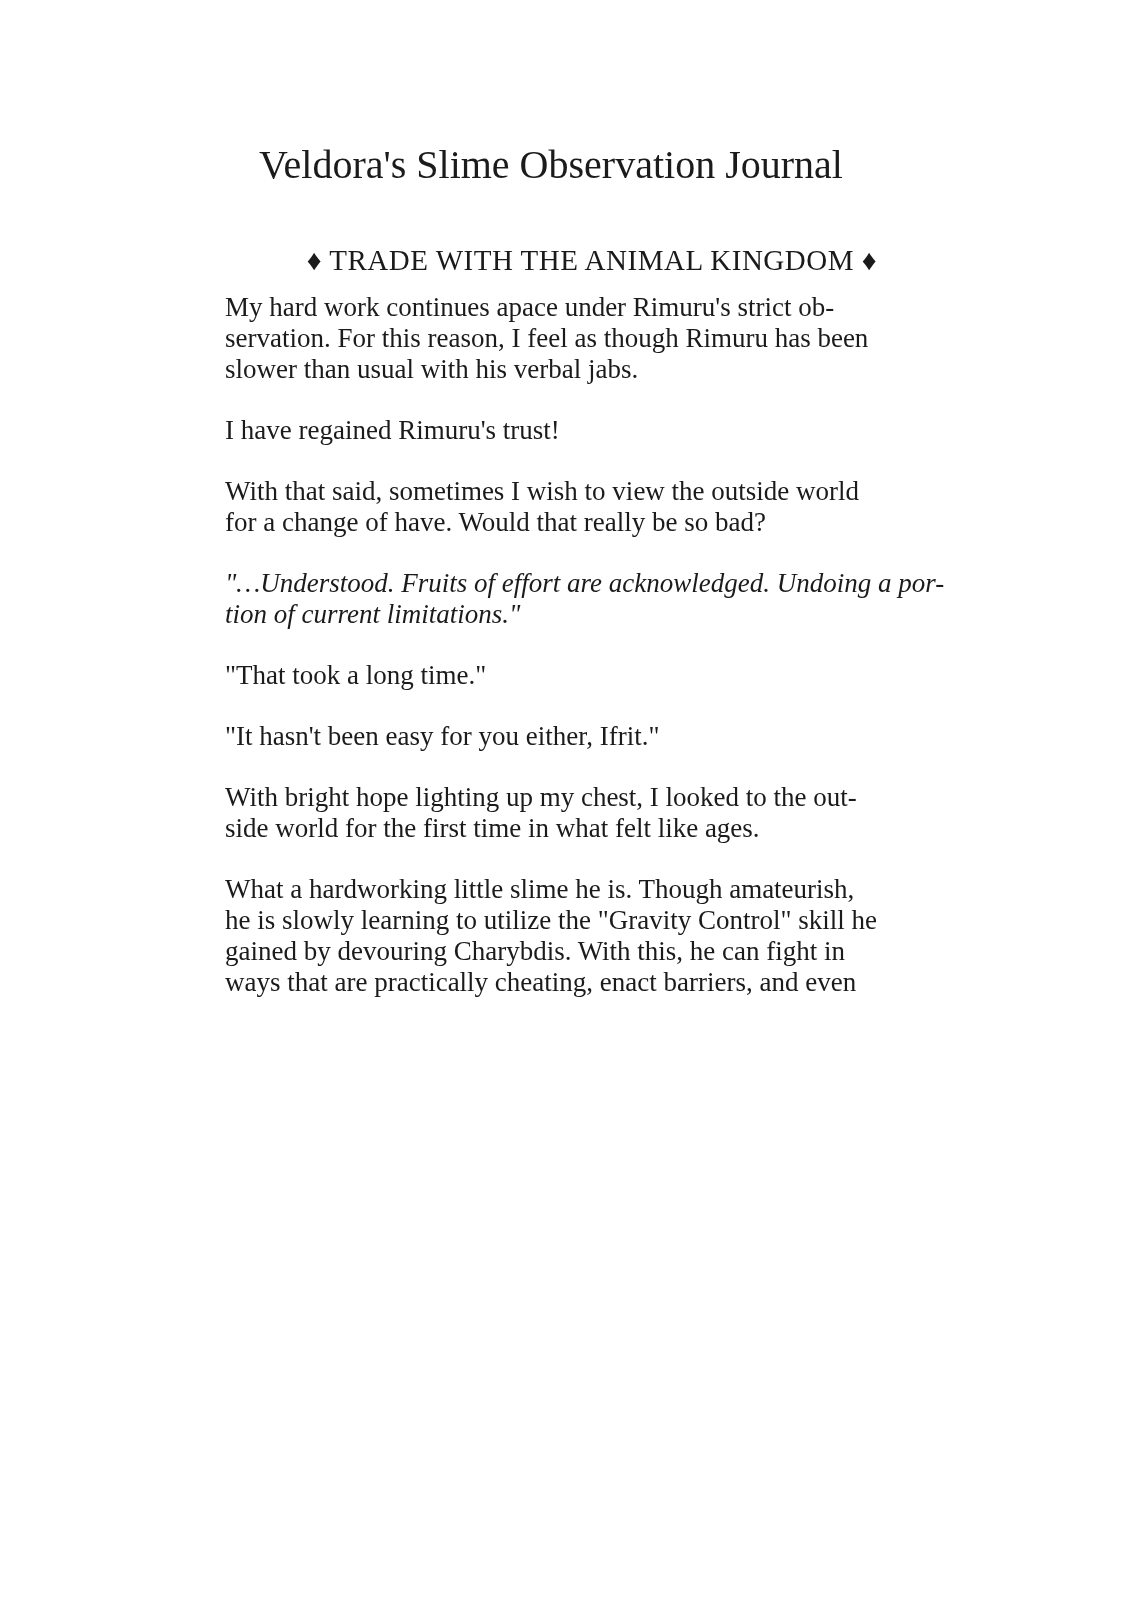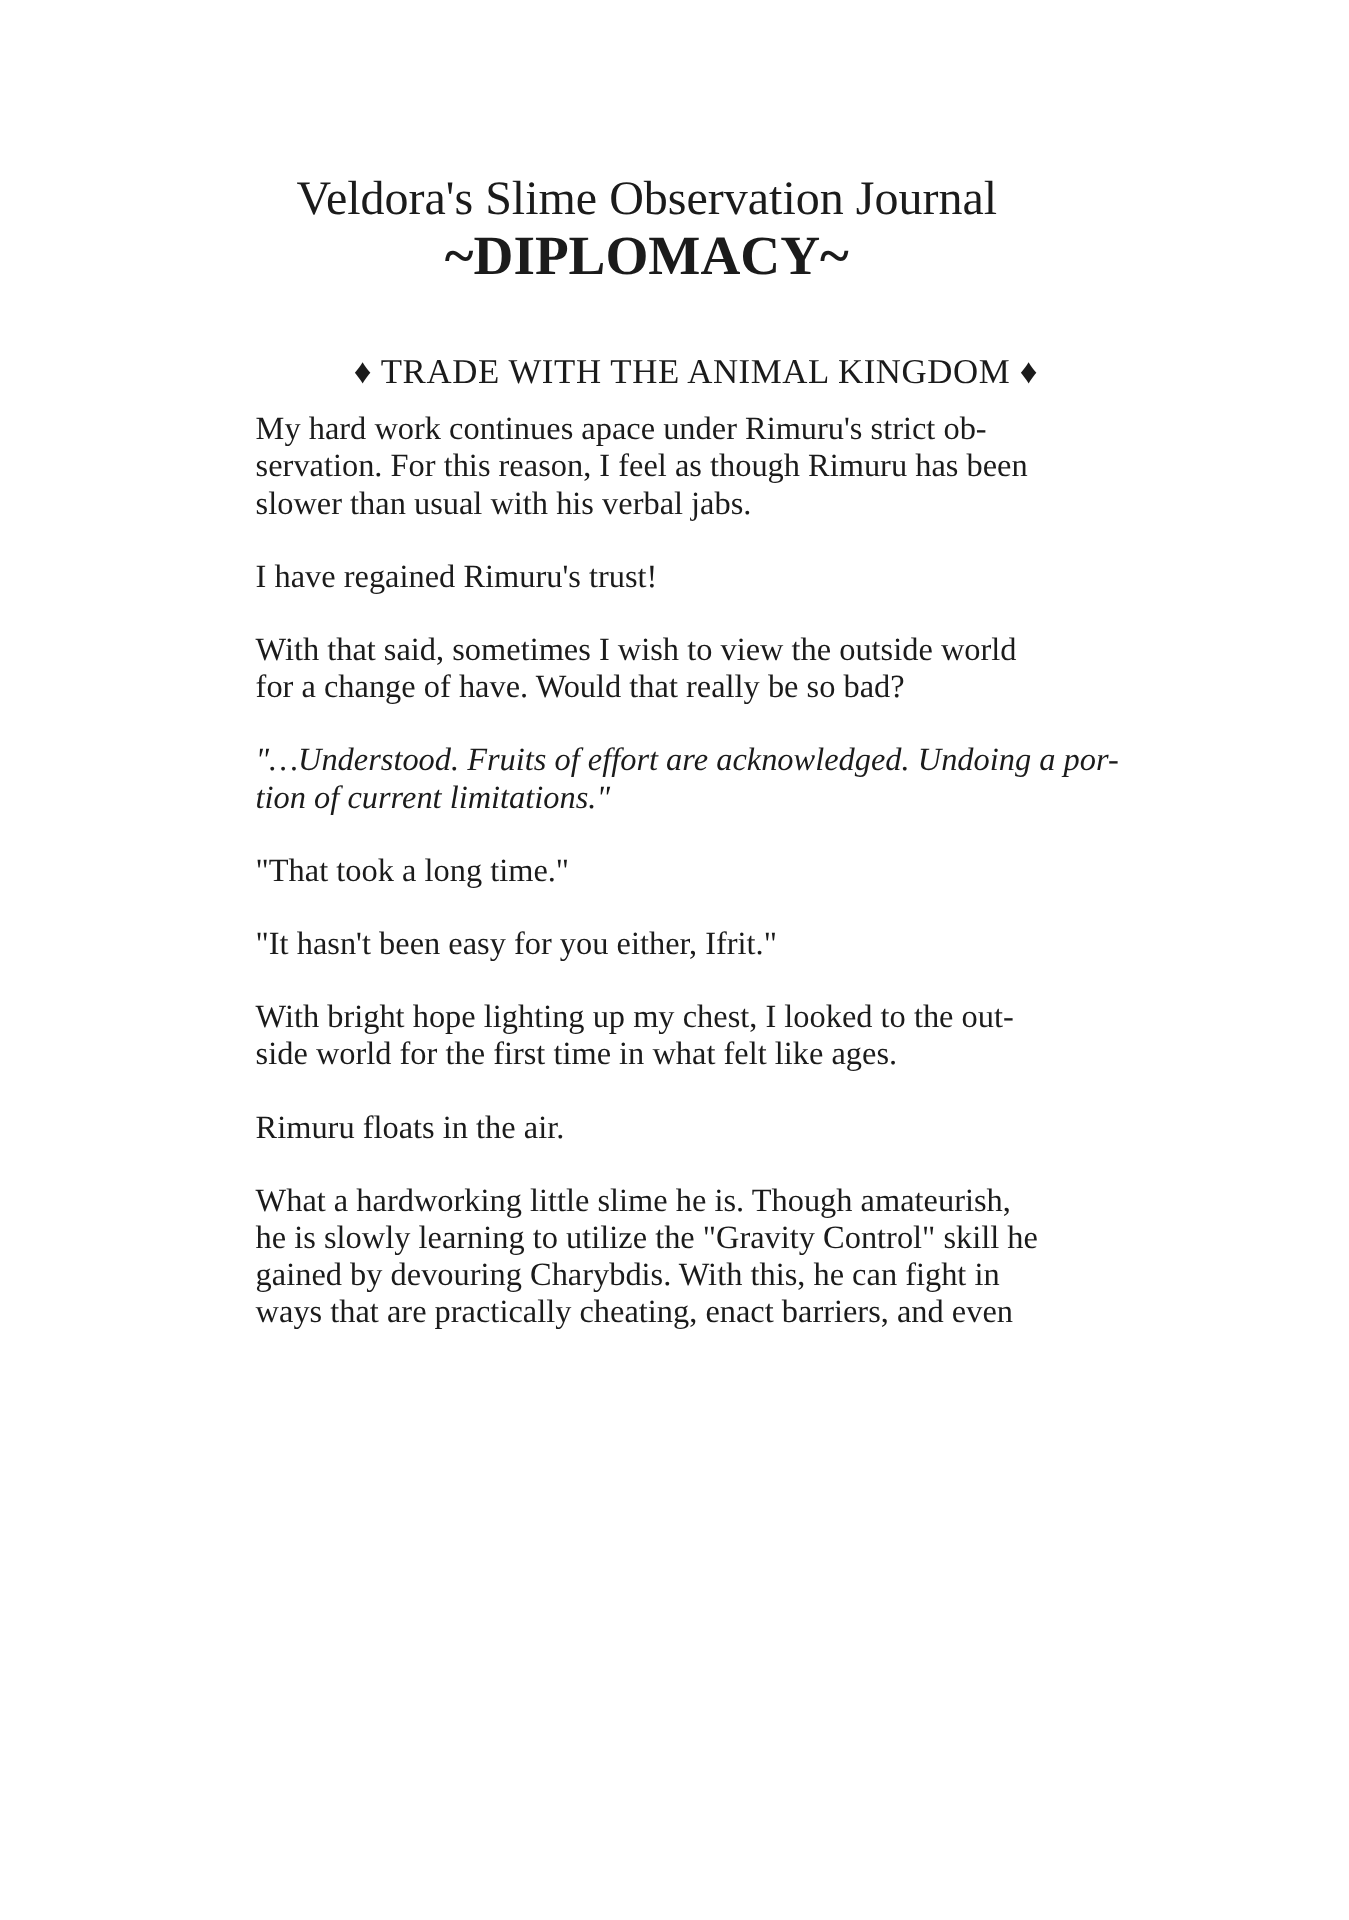--- a/index.html
+++ b/index.html
@@ -15,21 +15,21 @@
   }
   .page {
     position: relative;
     width: 1124px;
     height: 1600px;
     background: #ffffff;
     overflow: hidden;
   }
   .content {
     position: absolute;
-    left: 213px;
+    left: 225px;
     top: 142px;
     width: 652px;
   }
   .title-block {
     text-align: center;
   }
   .title-line1 {
     font-size: 40px;
     line-height: 46px;
     font-weight: normal;
@@ -63,39 +63,37 @@
   }
 </style>
 </head>
 <body>
 
 <div class="page">
   <div class="content">
 
     <div class="title-block">
       <div class="title-line1">Veldora's Slime Observation Journal</div>
-      <div class="title-line2">~DIPLOMACY~</div>
     </div>
 
     <div class="section-heading">♦ TRADE WITH THE ANIMAL KINGDOM ♦</div>
 
     <div class="paragraphs">
       <div class="para">My hard work continues apace under Rimuru's strict ob-
 servation. For this reason, I feel as though Rimuru has been
 slower than usual with his verbal jabs.</div>
       <div class="para">I have regained Rimuru's trust!</div>
       <div class="para">With that said, sometimes I wish to view the outside world
 for a change of have. Would that really be so bad?</div>
       <div class="para italic">"…Understood. Fruits of effort are acknowledged. Undoing a por-
 tion of current limitations."</div>
       <div class="para">"That took a long time."</div>
       <div class="para">"It hasn't been easy for you either, Ifrit."</div>
       <div class="para">With bright hope lighting up my chest, I looked to the out-
 side world for the first time in what felt like ages.</div>
-      <div class="para">Rimuru floats in the air.</div>
       <div class="para">What a hardworking little slime he is. Though amateurish,
 he is slowly learning to utilize the "Gravity Control" skill he
 gained by devouring Charybdis. With this, he can fight in
 ways that are practically cheating, enact barriers, and even</div>
     </div>
 
   </div>
 </div>
 
 </body></html>

